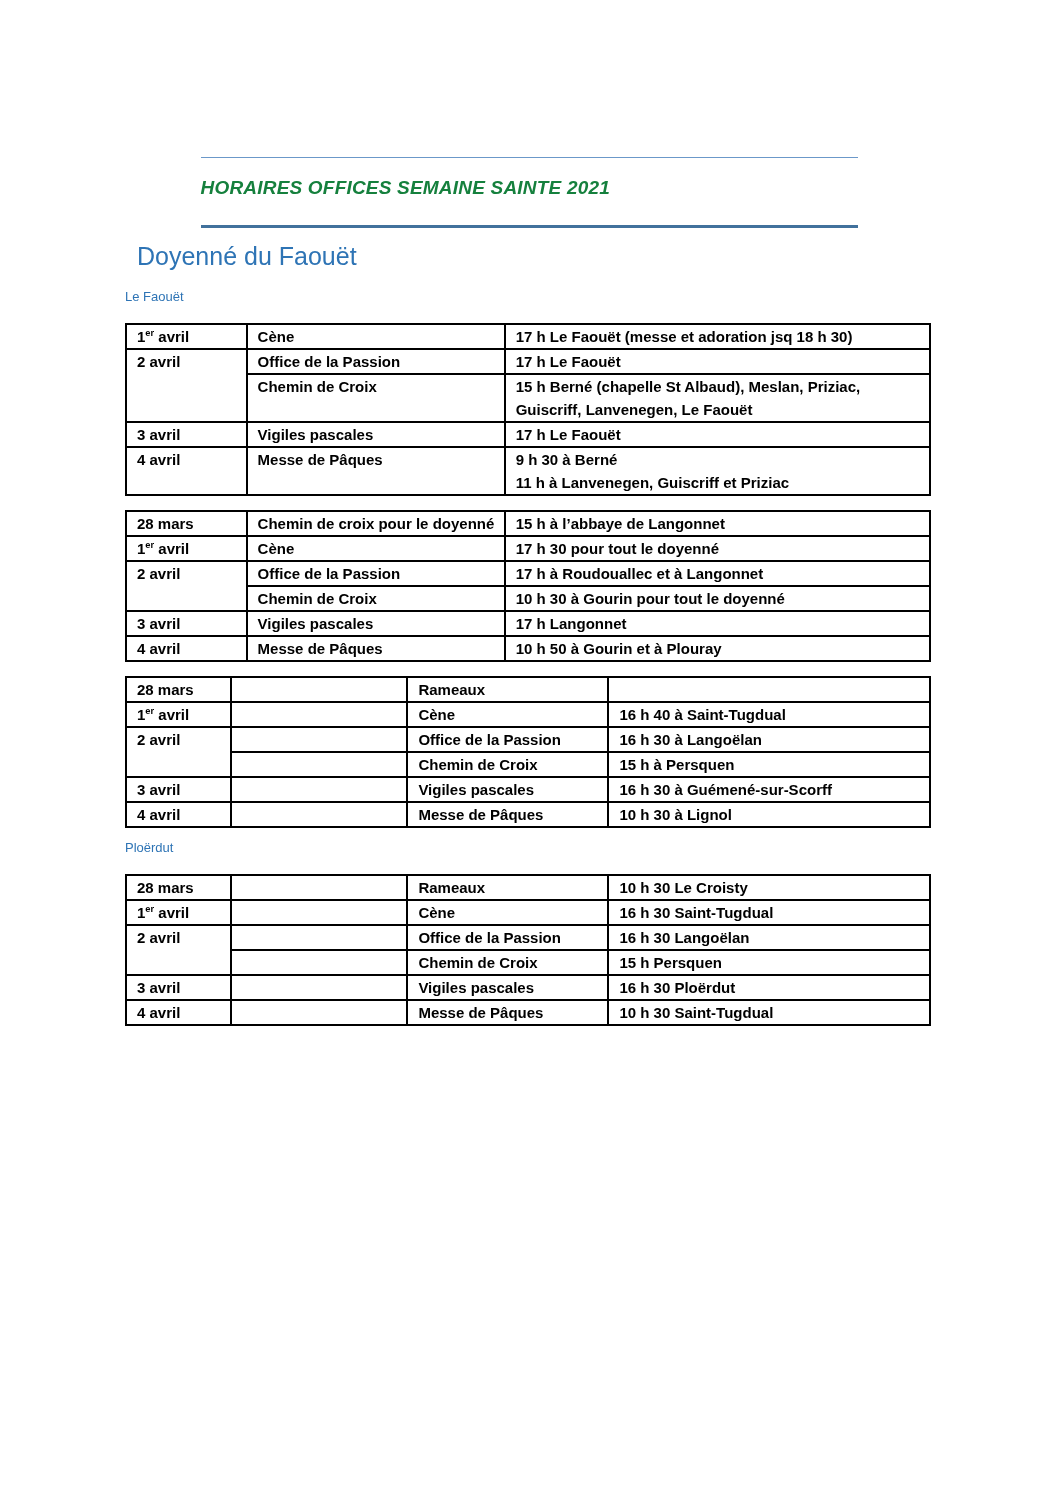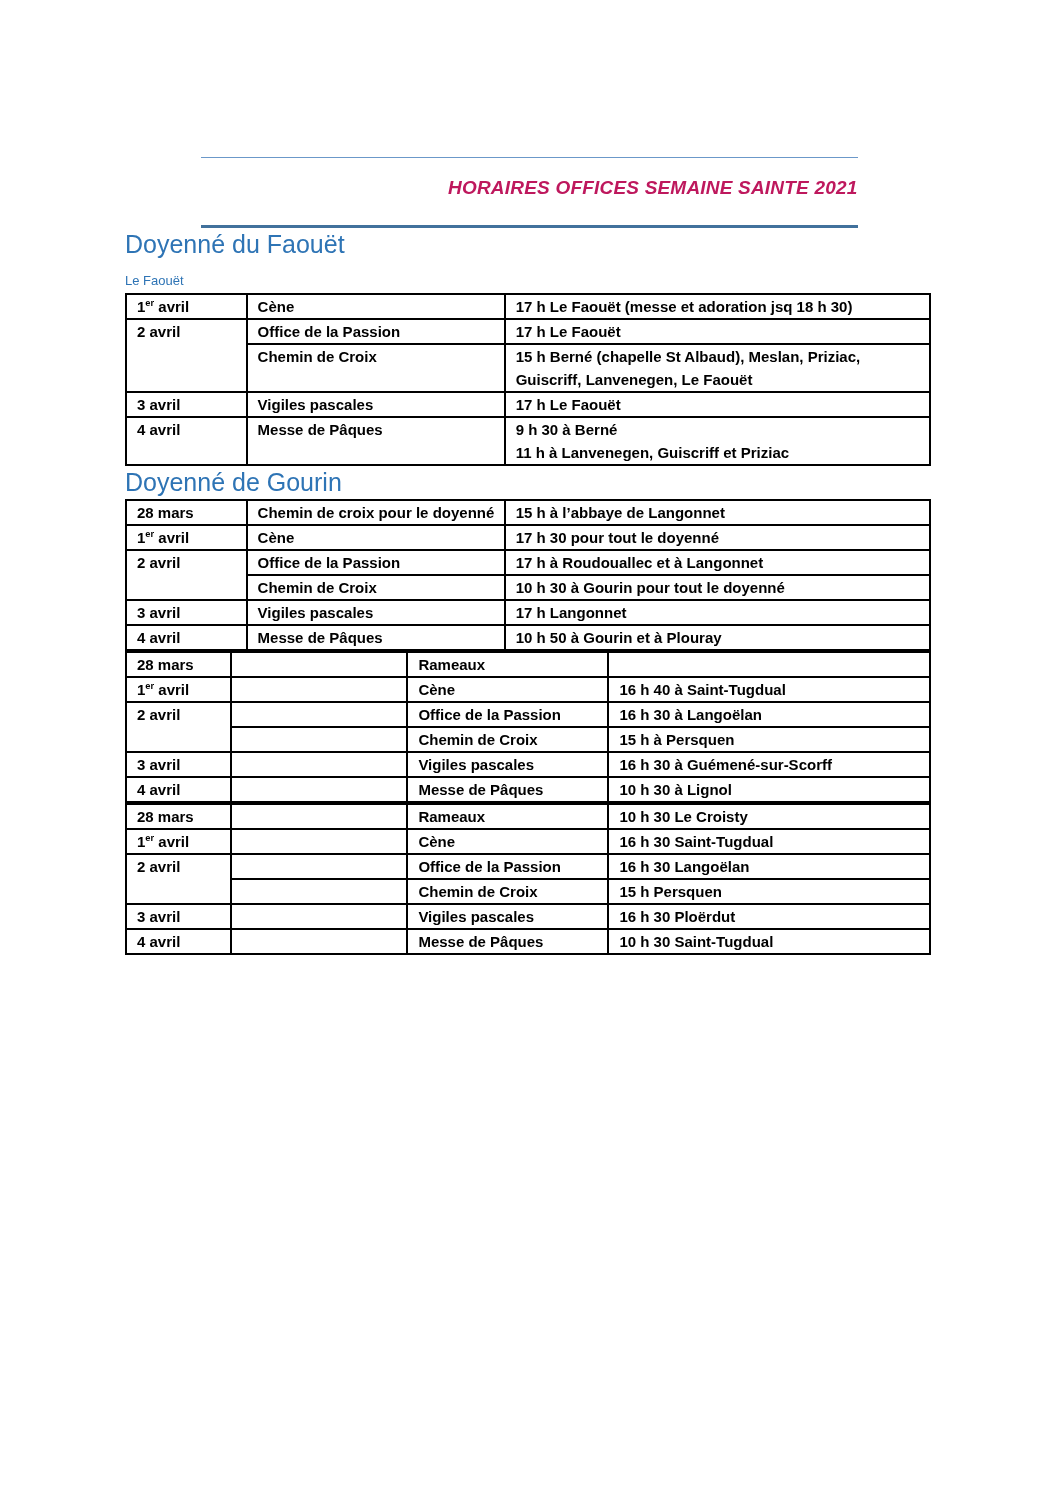--- a/index.html
+++ b/index.html
@@ -30,53 +30,53 @@
   .rule-top {
     border-top: 1px solid #6b98c9;
     height: 0;
   }
   .doc-title {
     margin: 18px 0 26px;
     font-size: 19px;
     line-height: 23px;
     font-style: italic;
     font-weight: bold;
-    color: #be185d;
-    text-align: right;
+    color: #15803d;
+    text-align: left;
     letter-spacing: 0.2px;
   }
   .rule-bottom {
     border-top: 3px solid #41719c;
     height: 0;
   }
   
   h2.sec {
     font-size: 25px;
     line-height: 33px;
     font-weight: 400;
     color: #2e74b5;
-    margin: 0;
+    margin: 12px;
   }
   h3.sub {
     font-size: 13px;
     line-height: 24px;
     font-weight: 400;
     color: #2e74b5;
     margin: 8px 0 0;
   }
   .mt-sec1 { margin-top: 79px; }
   .mt-sec2 { margin-top: 22px; }
   .mt-sec3 { margin-top: 46px; }
   .mt-sub2 { margin-top: 35px; }
   
   table.sched {
     border-collapse: collapse;
     table-layout: fixed;
     width: 806px;
-    margin-top: 0;
+    margin-top: 14px;
   }
   table.sched td {
     border: 2px solid #000;
     font-size: 15px;
     font-weight: bold;
     line-height: 23px;
     padding: 0 4px 0 10px;
     height: 23px;
     vertical-align: top;
     overflow: hidden;
@@ -132,21 +132,20 @@
             <tr>
               <td>4 avril</td>
               <td>Messe de Pâques</td>
               <td>9 h 30 à Berné<br>11 h à Lanvenegen, Guiscriff et Priziac</td>
             </tr>
           </tbody>
         </table>
     </section>
 
     <section>
-      <h2 class="sec mt-sec2">Doyenné de Gourin</h2>
       <table class="sched">
           <colgroup>
             <col style="width: 15%;">
             <col style="width: 32.1%;">
             <col style="width: 52.9%;">
           </colgroup>
           <tbody>
             <tr>
               <td>28 mars</td>
               <td>Chemin de croix pour le doyenné</td>
@@ -219,20 +218,21 @@
               <td>16 h 30 à Guémené-sur-Scorff</td>
             </tr>
             <tr>
               <td>4 avril</td>
               <td></td>
               <td>Messe de Pâques</td>
               <td>10 h 30 à Lignol</td>
             </tr>
           </tbody>
         </table>
+      <h3 class="sub mt-sub2">Ploërdut</h3>
       <table class="sched">
           <colgroup>
             <col style="width: 13%;">
             <col style="width: 22%;">
             <col style="width: 25%;">
             <col style="width: 40%;">
           </colgroup>
           <tbody>
             <tr>
               <td>28 mars</td>

